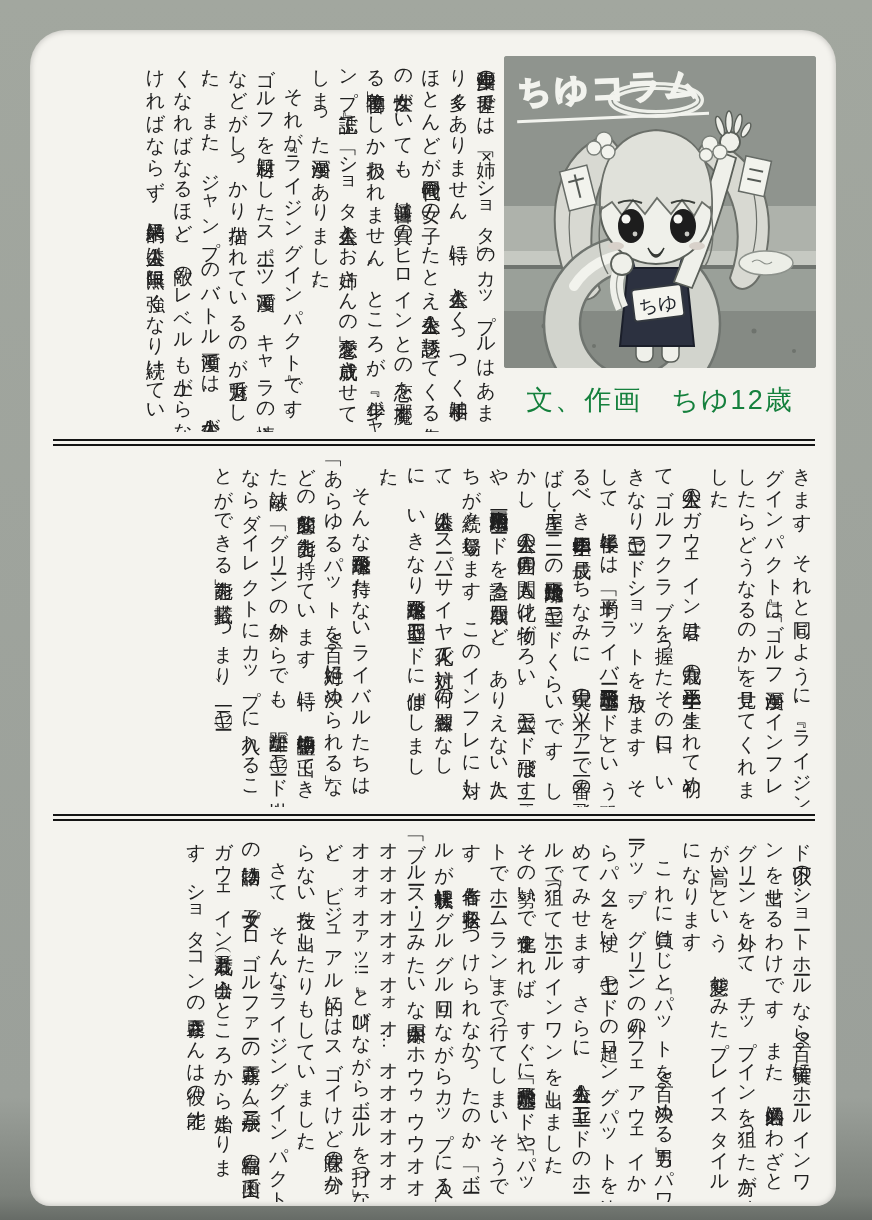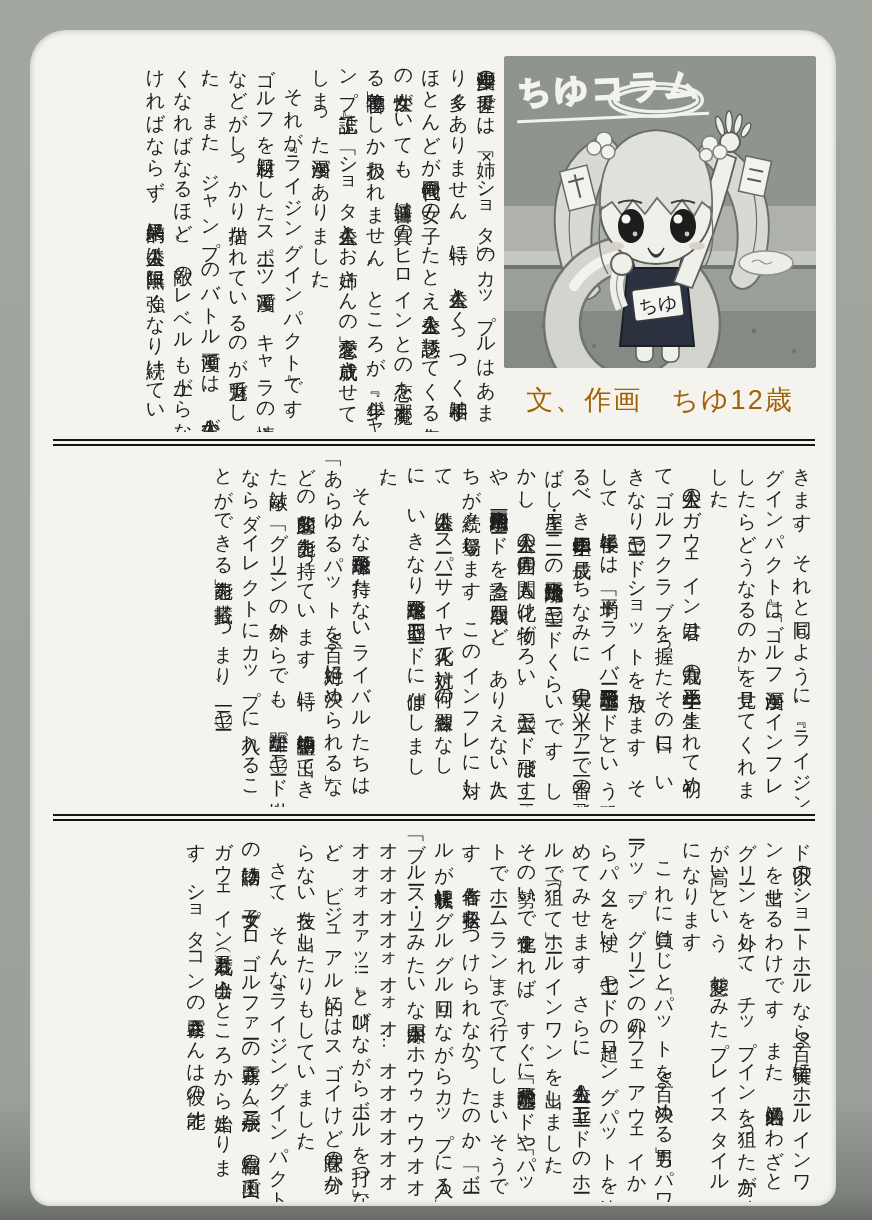--- a/index.html
+++ b/index.html
@@ -40,21 +40,21 @@
     font-size:33px;font-weight:bold;letter-spacing:3px;
     color:#858a84;
     -webkit-text-stroke:2px #f2f3ee;
     border-bottom:3px solid #f2f3ee;
     padding:0 6px 5px 2px;
     transform:rotate(-2.5deg);
     white-space:nowrap;
   }
   .caption{
     flex:1;display:flex;align-items:center;justify-content:center;
-    font-size:27px;color:#a16207;letter-spacing:2px;white-space:pre;
+    font-size:27px;color:#15803d;letter-spacing:2px;white-space:pre;
   }
   .rule{
     height:3px;margin:7px 1px 9px 1px;
     border-top:2.5px solid #141414;
     border-bottom:2.5px solid #141414;
   }
   .band-mid{height:352px;width:100%;}
   .band-bottom{height:372px;width:100%;}
   svg text{font-family:"Liberation Sans","DejaVu Sans",sans-serif;}
 </style>

